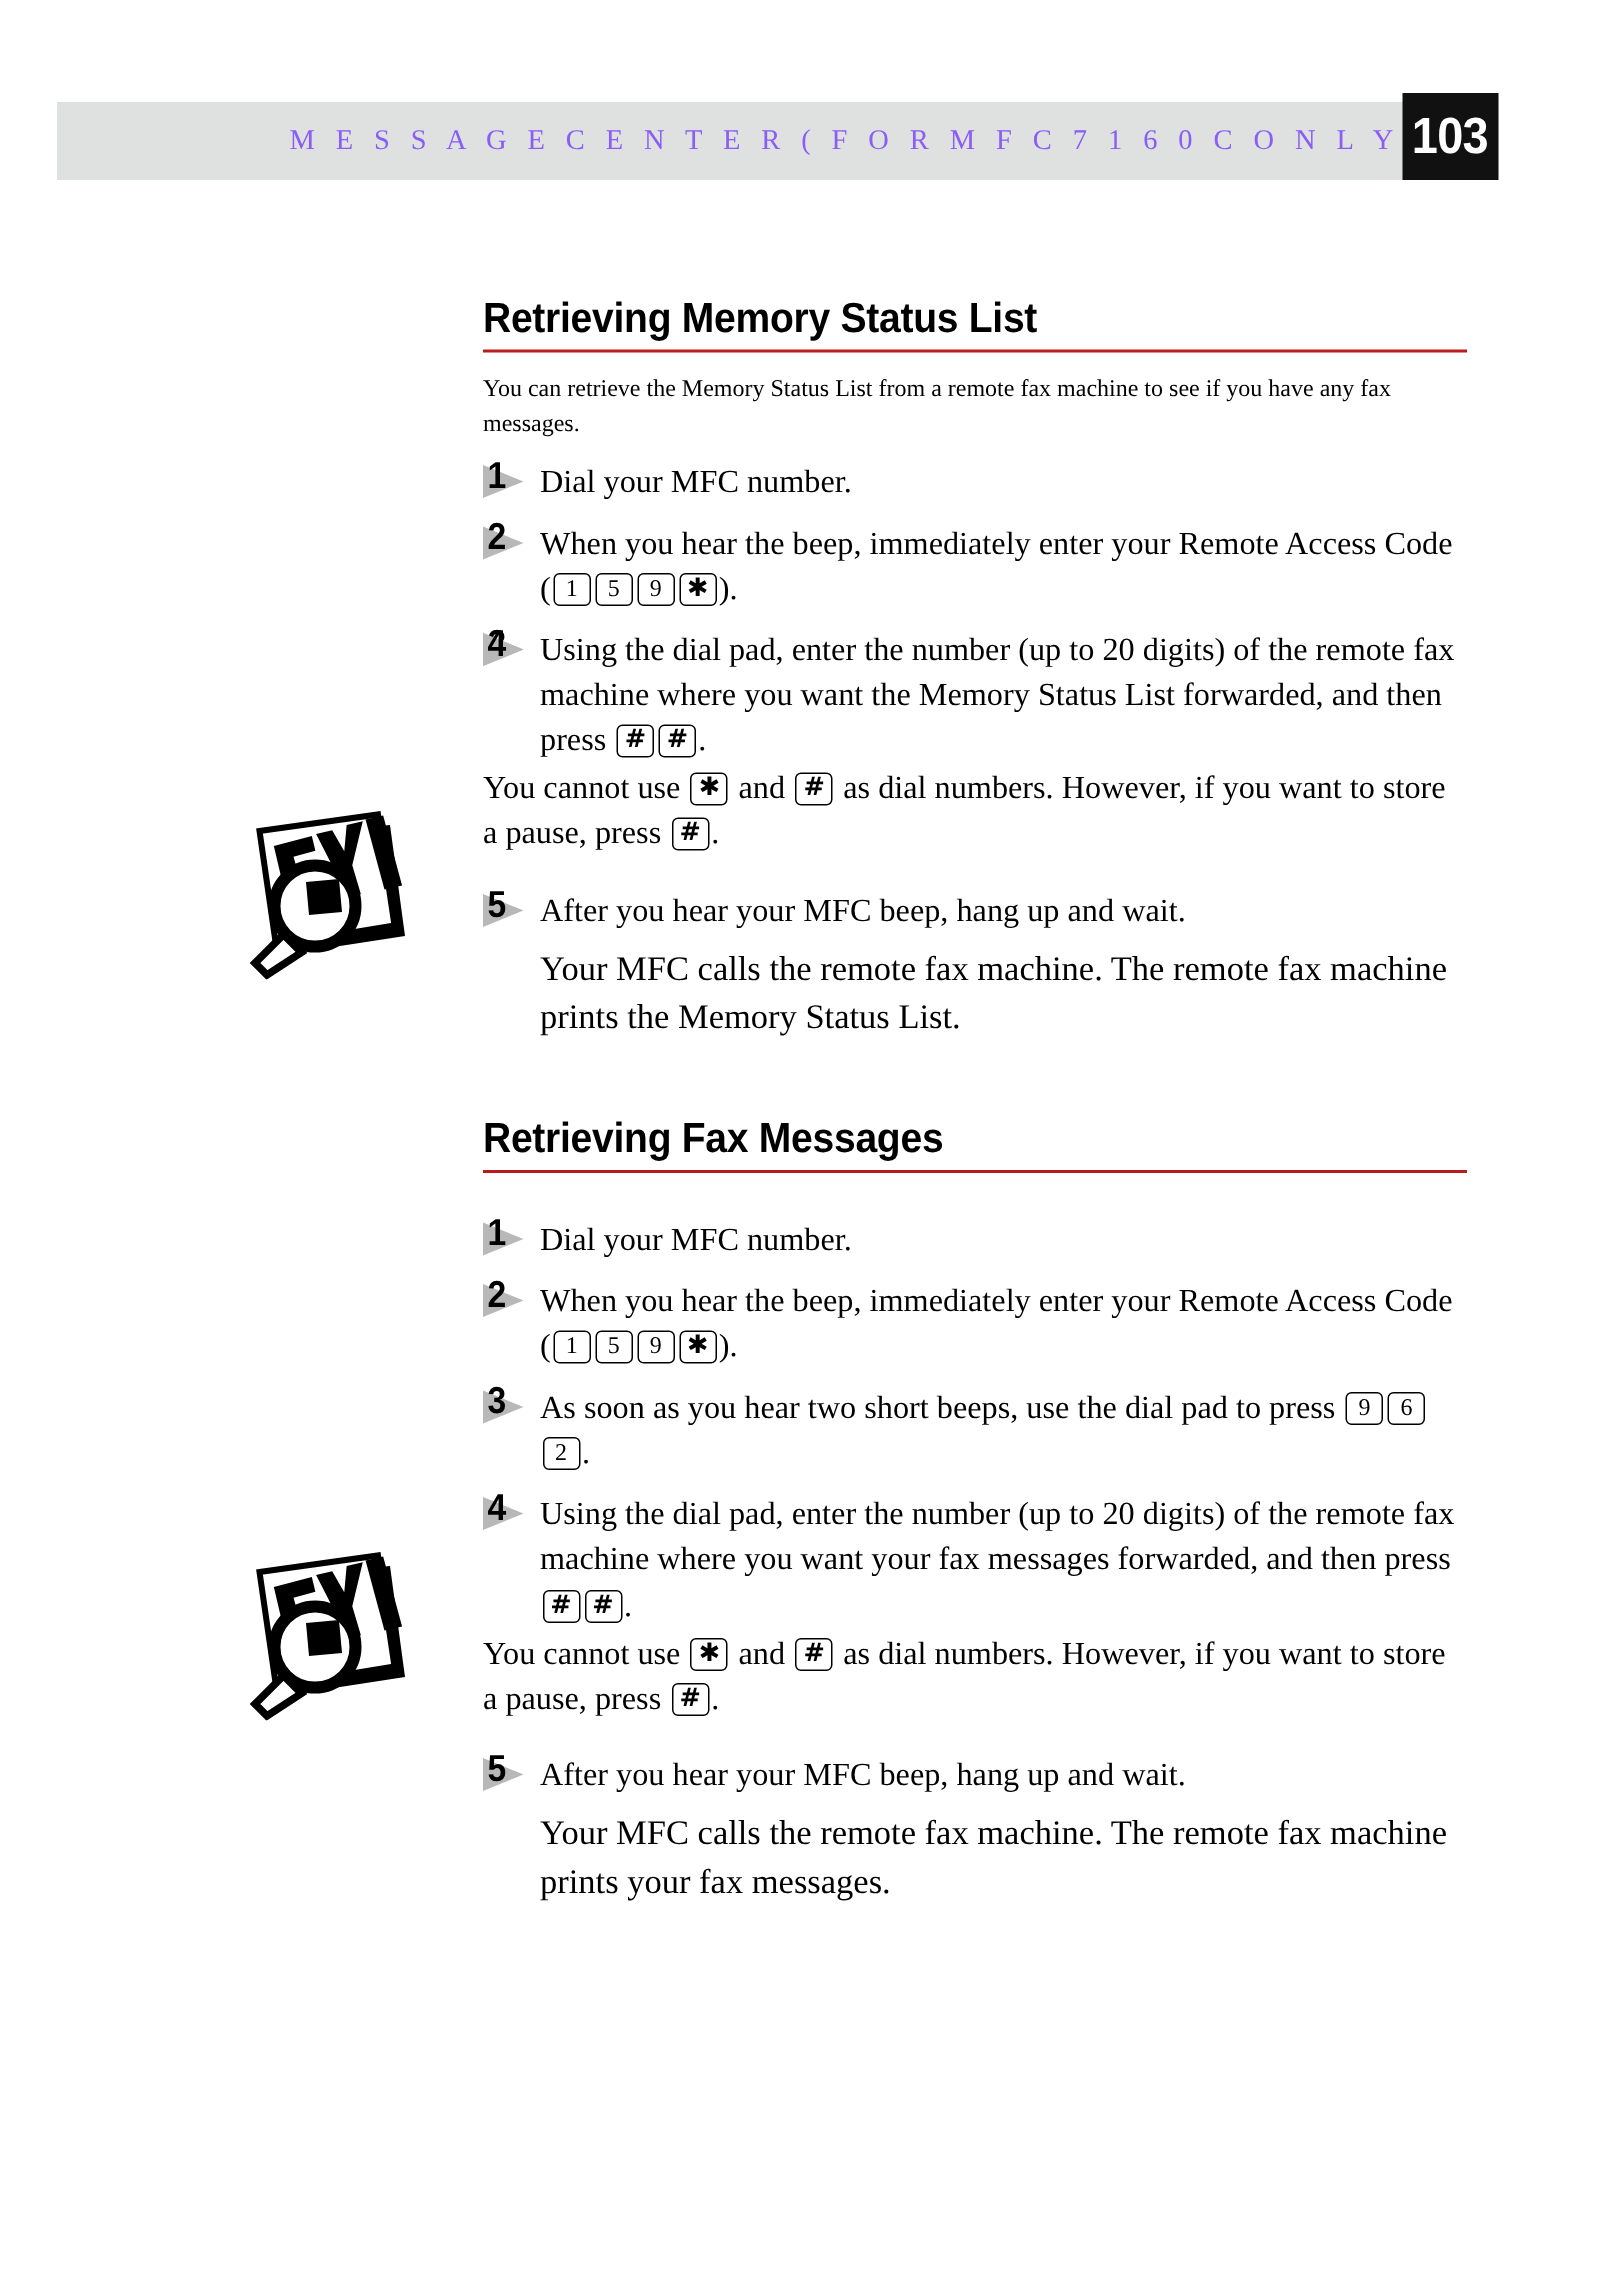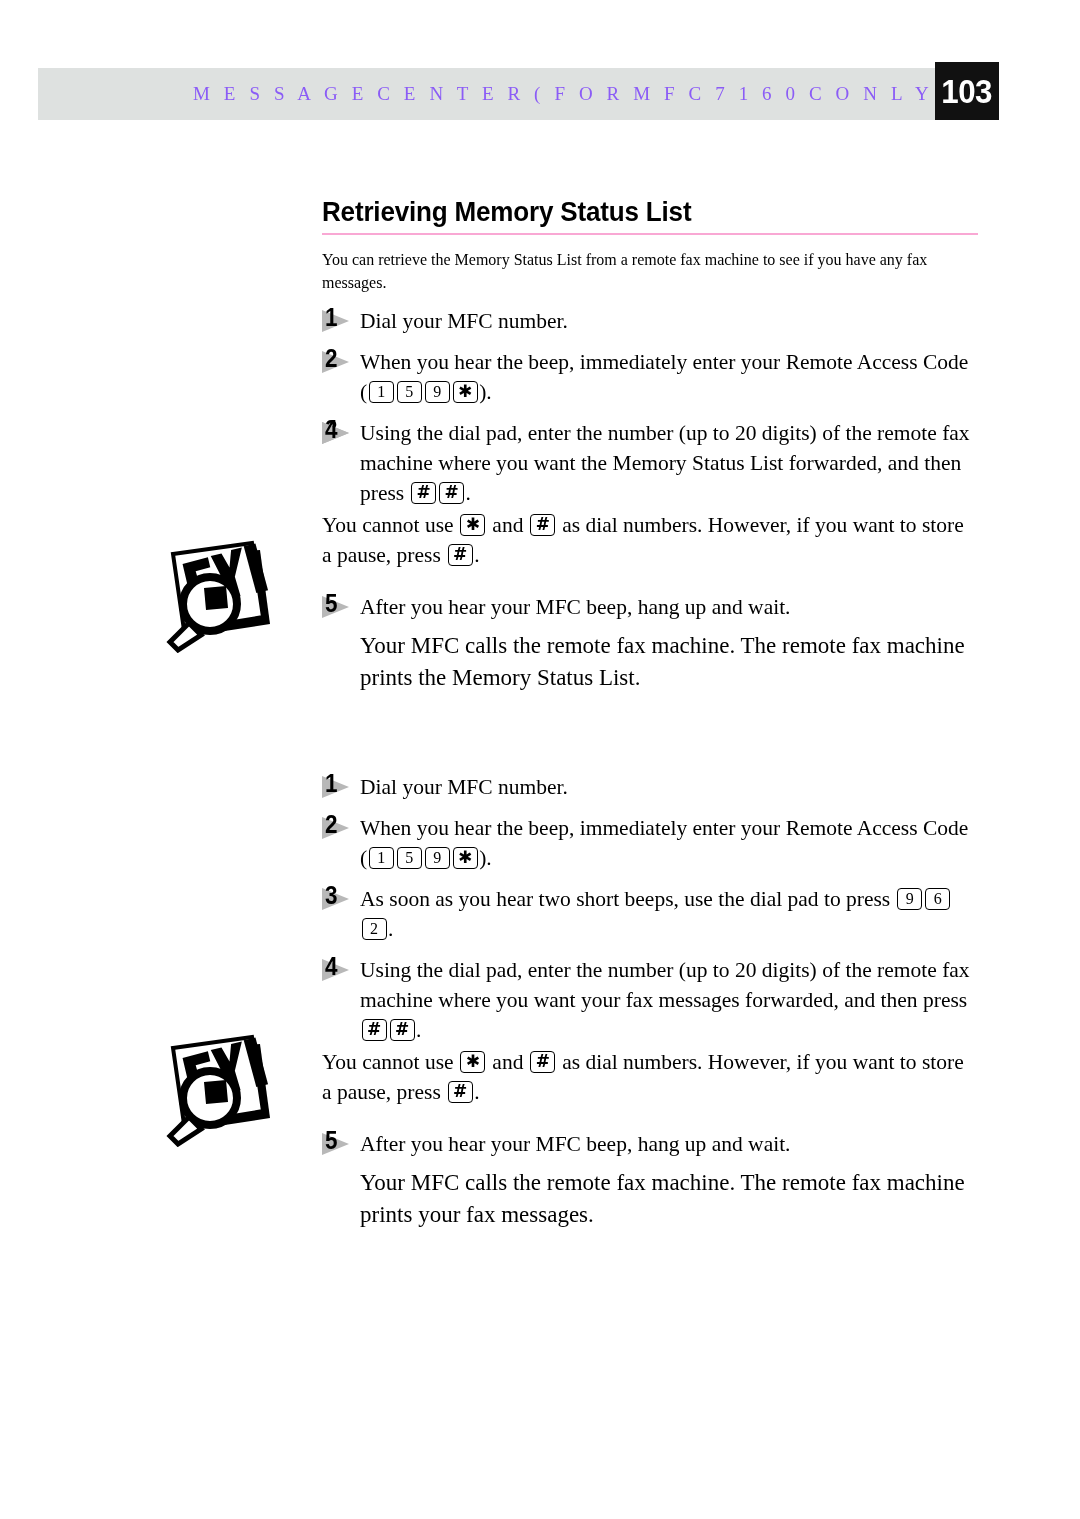--- a/index.html
+++ b/index.html
@@ -70,21 +70,21 @@
     width: 656px;
   }
 
   h2.section-heading {
     font-family: "Liberation Sans", "DejaVu Sans", sans-serif;
     font-weight: bold;
     font-size: 28px;
     letter-spacing: -0.2px;
     margin: 0;
     padding: 0 0 6px 0;
-    border-bottom: 2px solid #f9a8d4;
+    border-bottom: 2px solid #b91c1c;
     transform-origin: left center;
     line-height: 1.12;
   }
   h2.section-heading > span {
     display: inline-block;
     transform: scaleX(0.93);
     transform-origin: left center;
   }
 
   .intro-para {
@@ -256,20 +256,21 @@
             <div class="num">4</div>
           </div><span><span>Using the dial pad, enter the number (up to 20 digits) of the remote fax machine where you want the Memory Status List forwarded, and then press </span><span class="key hash">#</span><span class="key hash">#</span><span>.</span></span></div>
         <p class="note-para"><span>You cannot use </span><span class="key sym">✱</span><span> and </span><span class="key hash">#</span><span> as dial numbers. However, if you want to store a pause, press </span><span class="key hash">#</span><span>.</span></p>
         <div class="step"><div class="step-marker">
             <div class="flag"></div>
             <div class="num">5</div>
           </div><span><span>After you hear your MFC beep, hang up and wait.</span></span></div>
         <p class="sub-para">Your MFC calls the remote fax machine. The remote fax machine prints the Memory Status List.</p>
       </section>
       <section style="margin-top: 48px;">
+        <h2 class="section-heading"><span>Retrieving Fax Messages</span></h2>
         <div style="height: 18px;"></div>
         <div class="step"><div class="step-marker">
             <div class="flag"></div>
             <div class="num">1</div>
           </div><span><span>Dial your MFC number.</span></span></div>
         <div class="step"><div class="step-marker">
             <div class="flag"></div>
             <div class="num">2</div>
           </div><span><span>When you hear the beep, immediately enter your Remote Access Code (</span><span class="key">1</span><span class="key">5</span><span class="key">9</span><span class="key sym">✱</span><span>).</span></span></div>
         <div class="step"><div class="step-marker">

